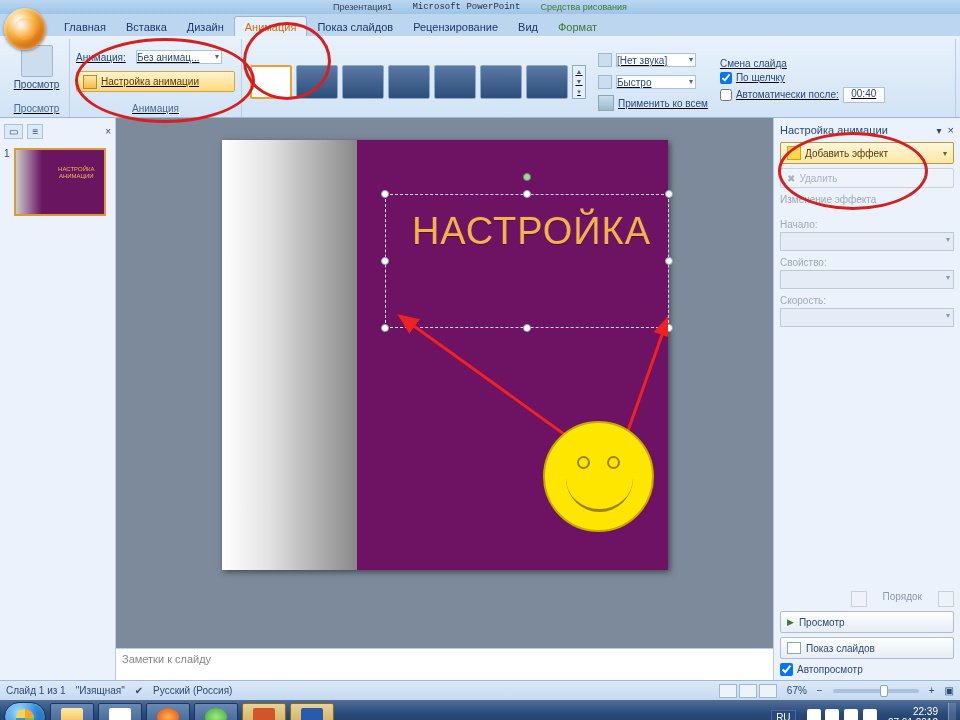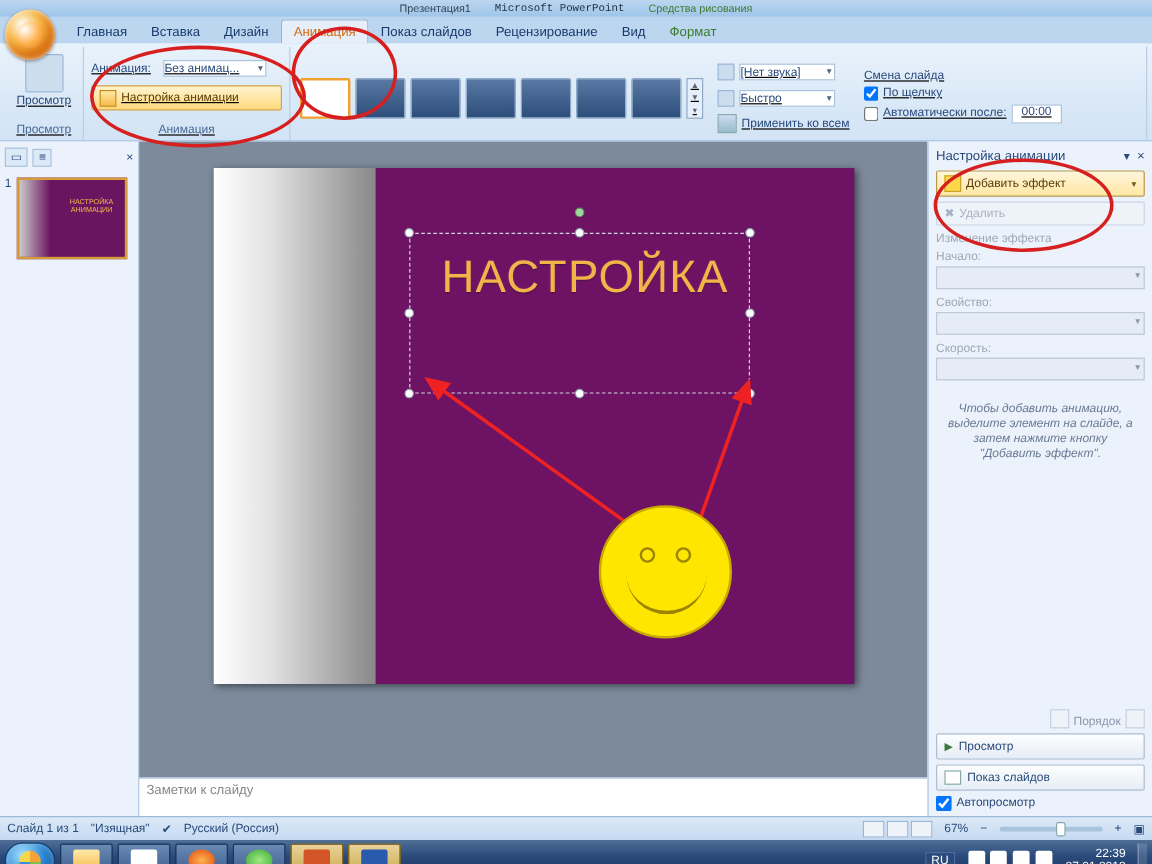--- a/index.html
+++ b/index.html
@@ -40,21 +40,21 @@
   .slides-tabs{display:flex;gap:4px;font-size:10px;color:#2a4a7b;align-items:center;height:18px;}
   .slides-tabs .tab{border:1px solid #a9c2de;padding:1px 4px;background:#dce9f7;}
   .slides-tabs .x{margin-left:auto;color:#2a4a7b;cursor:pointer;}
   .slide-thumb-wrap{margin-top:8px;display:flex;gap:4px;}
   .slide-num{font-size:10px;color:#2a4a7b;}
   .slide-thumb{width:92px;height:68px;border:2px solid #d89b3a;background:#6a1560;position:relative;}
   .slide-thumb .grad{position:absolute;left:0;top:0;width:30%;height:100%;background:linear-gradient(90deg,#ccc,transparent);}
   .slide-thumb .txt{position:absolute;left:38%;top:16px;font-size:6px;color:#f5b84c;text-align:center;line-height:1.1;}
   .canvas-area { flex:1; background:#7d8a9b; position:relative; display:flex; flex-direction:column;}
   .canvas-scroll{flex:1;display:flex;align-items:flex-start;justify-content:center;padding:22px 0 0;position:relative;}
-  .slide-canvas{width:534px;height:430px;background:#6e1263;position:relative;box-shadow:2px 2px 6px rgba(0,0,0,.5);}
+  .slide-canvas{width:446px;height:430px;background:#6e1263;position:relative;box-shadow:2px 2px 6px rgba(0,0,0,.5);}
   .slide-canvas .gradside{position:absolute;left:0;top:0;width:135px;height:100%;background:linear-gradient(90deg,#fff,#e2e2e2 35%,#888 100%);} 
   .sel-box{position:absolute;left:163px;top:54px;width:284px;height:134px;border:1px dashed #cfd6e2;}
   .sel-h{width:8px;height:8px;background:#fff;border:1px solid #8aa;border-radius:50%;position:absolute;}
   .wordart{position:absolute;left:180px;top:72px;width:260px;color:#f4b24a;font-size:38px;font-weight:400;line-height:1.02;text-align:center;font-family:"Segoe UI","Trebuchet MS",sans-serif;text-shadow:0 1px 1px rgba(0,0,0,.4),0 0 2px rgba(255,255,255,.15);letter-spacing:1px;}
   .smile{position:absolute;left:321px;top:281px;width:111px;height:111px;border-radius:50%;background:#ffe600;border:2px solid #c8a900;}
   .smile .eye{position:absolute;width:13px;height:13px;border:2px solid #9d8400;border-radius:50%;top:33px;}
   .smile .eye.l{left:32px;} .smile .eye.r{left:62px;}
   .smile .mouth{position:absolute;left:21px;top:43px;width:67px;height:46px;border:3px solid #9d8400;border-top:none;border-left:none;border-right:none;border-radius:0 0 60px 60px;}
   .notes{height:32px;background:#fff;border-top:1px solid #b8cee6;padding:4px 6px;font-size:11px;color:#888;}
   .pane{width:187px;background:#ebf2fb;border-left:1px solid #b8cee6;padding:4px 6px;display:flex;flex-direction:column;position:relative;}
@@ -62,21 +62,21 @@
   .pane-title .dd{margin-left:auto;color:#2a4a7b;font-size:10px;}
   .effect-btn{height:22px;border:1px solid #b99845;background:linear-gradient(#fff6dc,#ffe7a3);font-size:10px;color:#5a3b05;display:flex;align-items:center;gap:4px;padding:0 6px;border-radius:2px;margin-bottom:4px; white-space:nowrap;}
   .effect-btn .star{width:14px;height:14px;background:#ffd84a;border:1px solid #c8a62c;}
   .effect-btn::after{content:"▾";margin-left:auto;font-size:8px;color:#7a5b15;}
   .del-btn{height:20px;border:1px solid #c9d4e2;background:#eef3fa;font-size:10px;color:#a7b2c2;display:flex;align-items:center;gap:4px;padding:0 6px;border-radius:2px;}
   .sect-lbl{font-size:10px;color:#9ea9b8;margin-top:6px;}
   .dropfield{height:19px;border:1px solid #bcc9d9;background:#e6ecf5;margin-top:2px;position:relative;}
   .dropfield::after{content:"▾";position:absolute;right:3px;top:2px;font-size:8px;color:#89a;}
   .hint{font-size:10px;color:#6a7a92;font-style:italic;text-align:center;margin-top:18px;line-height:1.25;padding:0 4px;}
   .pane-bottom{margin-top:auto;}
-  .reorder{display:flex;justify-content:flex-end;align-items:flex-end;gap:4px;font-size:10px;color:#8a98ab;margin-bottom:4px;}
+  .reorder{display:flex;justify-content:flex-end;align-items:flex-start;gap:16px;font-size:10px;color:#8a98ab;margin-bottom:4px;}
   .reorder .arr{width:16px;height:16px;border:1px solid #c6d1df;background:#eef3fa;}
   .p-btn{height:22px;border:1px solid #aebdd0;background:linear-gradient(#fdfefe,#e6edf6);font-size:10px;color:#2a4a7b;display:flex;align-items:center;gap:5px;padding:0 6px;border-radius:2px;margin-bottom:4px;}
   .p-btn.play::before{content:"▶";font-size:9px;color:#3a7a3a;}
   .p-btn.show .ico{width:14px;height:12px;background:#fff;border:1px solid #8aa;}
   .autochk{font-size:10px;color:#2a4a7b;display:flex;gap:4px;align-items:center;}
   
   .statusbar{height:20px;background:linear-gradient(#dce9f7,#c5daf1);border-top:1px solid #9cb8d9;display:flex;align-items:center;font-size:10px;color:#2a4a7b;padding:0 6px;gap:10px;}
   .statusbar .spacer{flex:1;}
   .zoom-track{width:86px;height:4px;background:#a9c2de;position:relative;border-radius:2px;}
   .zoom-track .thumb{position:absolute;left:55%;top:-4px;width:8px;height:12px;background:#fff;border:1px solid #8aa;border-radius:2px;}
@@ -173,21 +173,21 @@
       </div>
       <div style="display:flex;flex-direction:column;gap:3px;padding-top:2px;margin-left:8px">
         <div style="font-size:10px;color:#2a4a7b">Смена слайда</div>
         <label class="chk">
             <input type="checkbox" checked="" style="">
             <span>По щелчку</span>
           </label>
         <label class="chk">
             <input type="checkbox" style="">
             <span>Автоматически после:</span> 
-            <span class="timebox">00:00</span>
+            <span class="timebox">00:40</span>
           </label>
       </div>
     </div>
   </div>
 </div>
 
 <div class="workspace">
   <div class="slides-panel">
     <div class="slides-tabs">
       <span class="tab">▭</span>
@@ -249,27 +249,26 @@
     </div>
     <div class="effect-btn">
       <div class="star"></div>
       <span>Добавить эффект</span>
     </div>
     <div class="del-btn">
       <span>✖</span>
       <span>Удалить</span>
     </div>
     <div class="sect-lbl">Изменение эффекта</div>
-    <div class="sect-lbl" style="margin-top:4px">Начало:</div>
+    <div class="sect-lbl" style="margin-top:14px">Начало:</div>
     <div class="dropfield"></div>
     <div class="sect-lbl">Свойство:</div>
     <div class="dropfield"></div>
     <div class="sect-lbl">Скорость:</div>
     <div class="dropfield"></div>
-    <div class="hint">Чтобы добавить анимацию, выделите элемент на слайде, а затем нажмите кнопку "Добавить эффект".</div>
     <div class="pane-bottom">
       <div class="reorder">
         <div class="arr"></div>
         <span>Порядок</span>
         <div class="arr"></div>
       </div>
       <div class="p-btn play">
           <span>Просмотр</span>
         </div>
       <div class="p-btn show">

